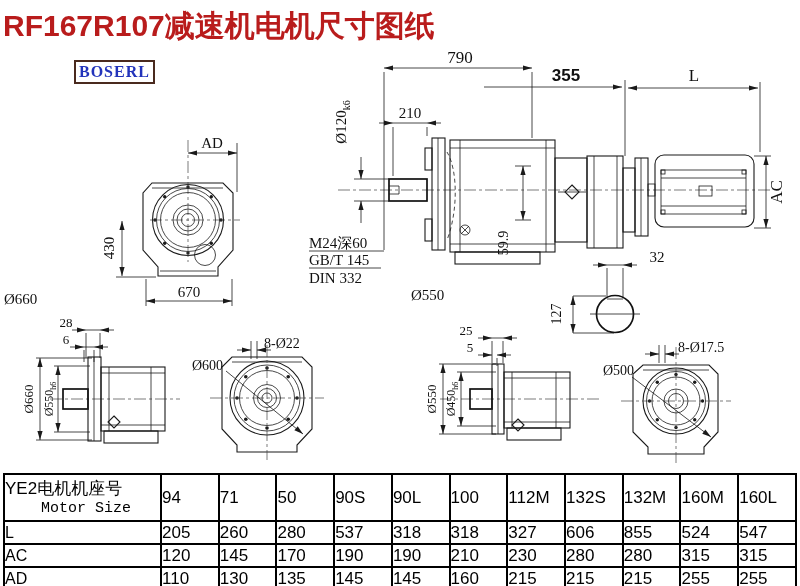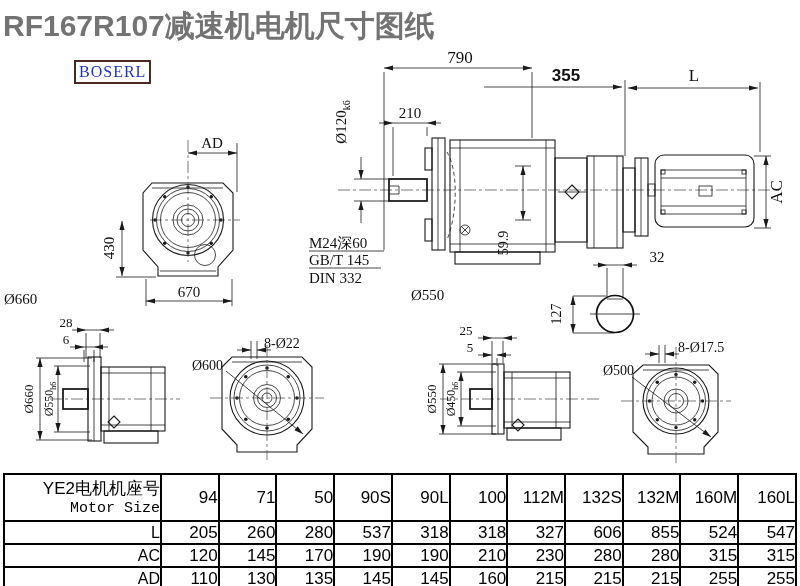--- a/index.html
+++ b/index.html
@@ -1,36 +1,36 @@
 <!DOCTYPE html>
 <html><head>
 <meta charset="utf-8">
 <style>
   html,body{margin:0;padding:0;background:#fff;}
   .sheet{position:relative;width:800px;height:586px;background:#ffffff;overflow:hidden;
          font-family:"Liberation Sans",sans-serif;color:#000;}
-  .title{position:absolute;left:3px;top:6px;font-size:30px;font-weight:bold;color:#737373;
+  .title{position:absolute;left:3px;top:6px;font-size:30px;font-weight:bold;color:#b91c1c;
          white-space:nowrap;letter-spacing:0;}
   .logo{position:absolute;left:74px;top:60px;border:2px solid #4a2a1e;padding:0 3px;
-        font-family:"Liberation Serif",serif;font-weight:normal;font-size:16px;color:#2233bb;
+        font-family:"Liberation Serif",serif;font-weight:bold;font-size:16px;color:#2233bb;
         letter-spacing:1px;line-height:20px;}
   svg.drawing{position:absolute;left:0;top:0;}
   svg .ln{stroke:#1a1a1a;stroke-width:1.1;fill:none;}
   svg .thin{stroke:#1a1a1a;stroke-width:0.8;fill:none;}
   svg .heavy{stroke:#111;stroke-width:1.7;fill:none;}
   svg .cl{stroke:#444;stroke-width:0.7;fill:none;stroke-dasharray:12 3 3 3;}
   svg text{fill:#111;font-family:"Liberation Serif",serif;}
   svg .dt{font-size:15px;}
   svg .dt13{font-size:13px;}
   svg .dt14{font-size:14px;}
   svg .dt17{font-size:17px;}
   svg .bold-sans{font-family:"Liberation Sans",sans-serif;font-weight:bold;font-size:17px;}
   .dim-table{position:absolute;left:3px;top:473px;width:794px;border-collapse:collapse;
              table-layout:fixed;background:#fff;}
-  .dim-table td{border:2px solid #000;text-align:right;vertical-align:middle;padding:0;
+  .dim-table td{border:2px solid #000;text-align:left;vertical-align:middle;padding:0;
                 height:21px;font-size:17px;overflow:hidden;}
   .dim-table tr.hrow td{height:45px;}
   .hdr-cn{font-size:17px;line-height:21px;}
   .hdr-en{font-family:"Liberation Mono",monospace;font-size:15px;line-height:19px;padding-left:36px;}
 </style>
 </head>
 <body>
 
 <div class="sheet">
 

